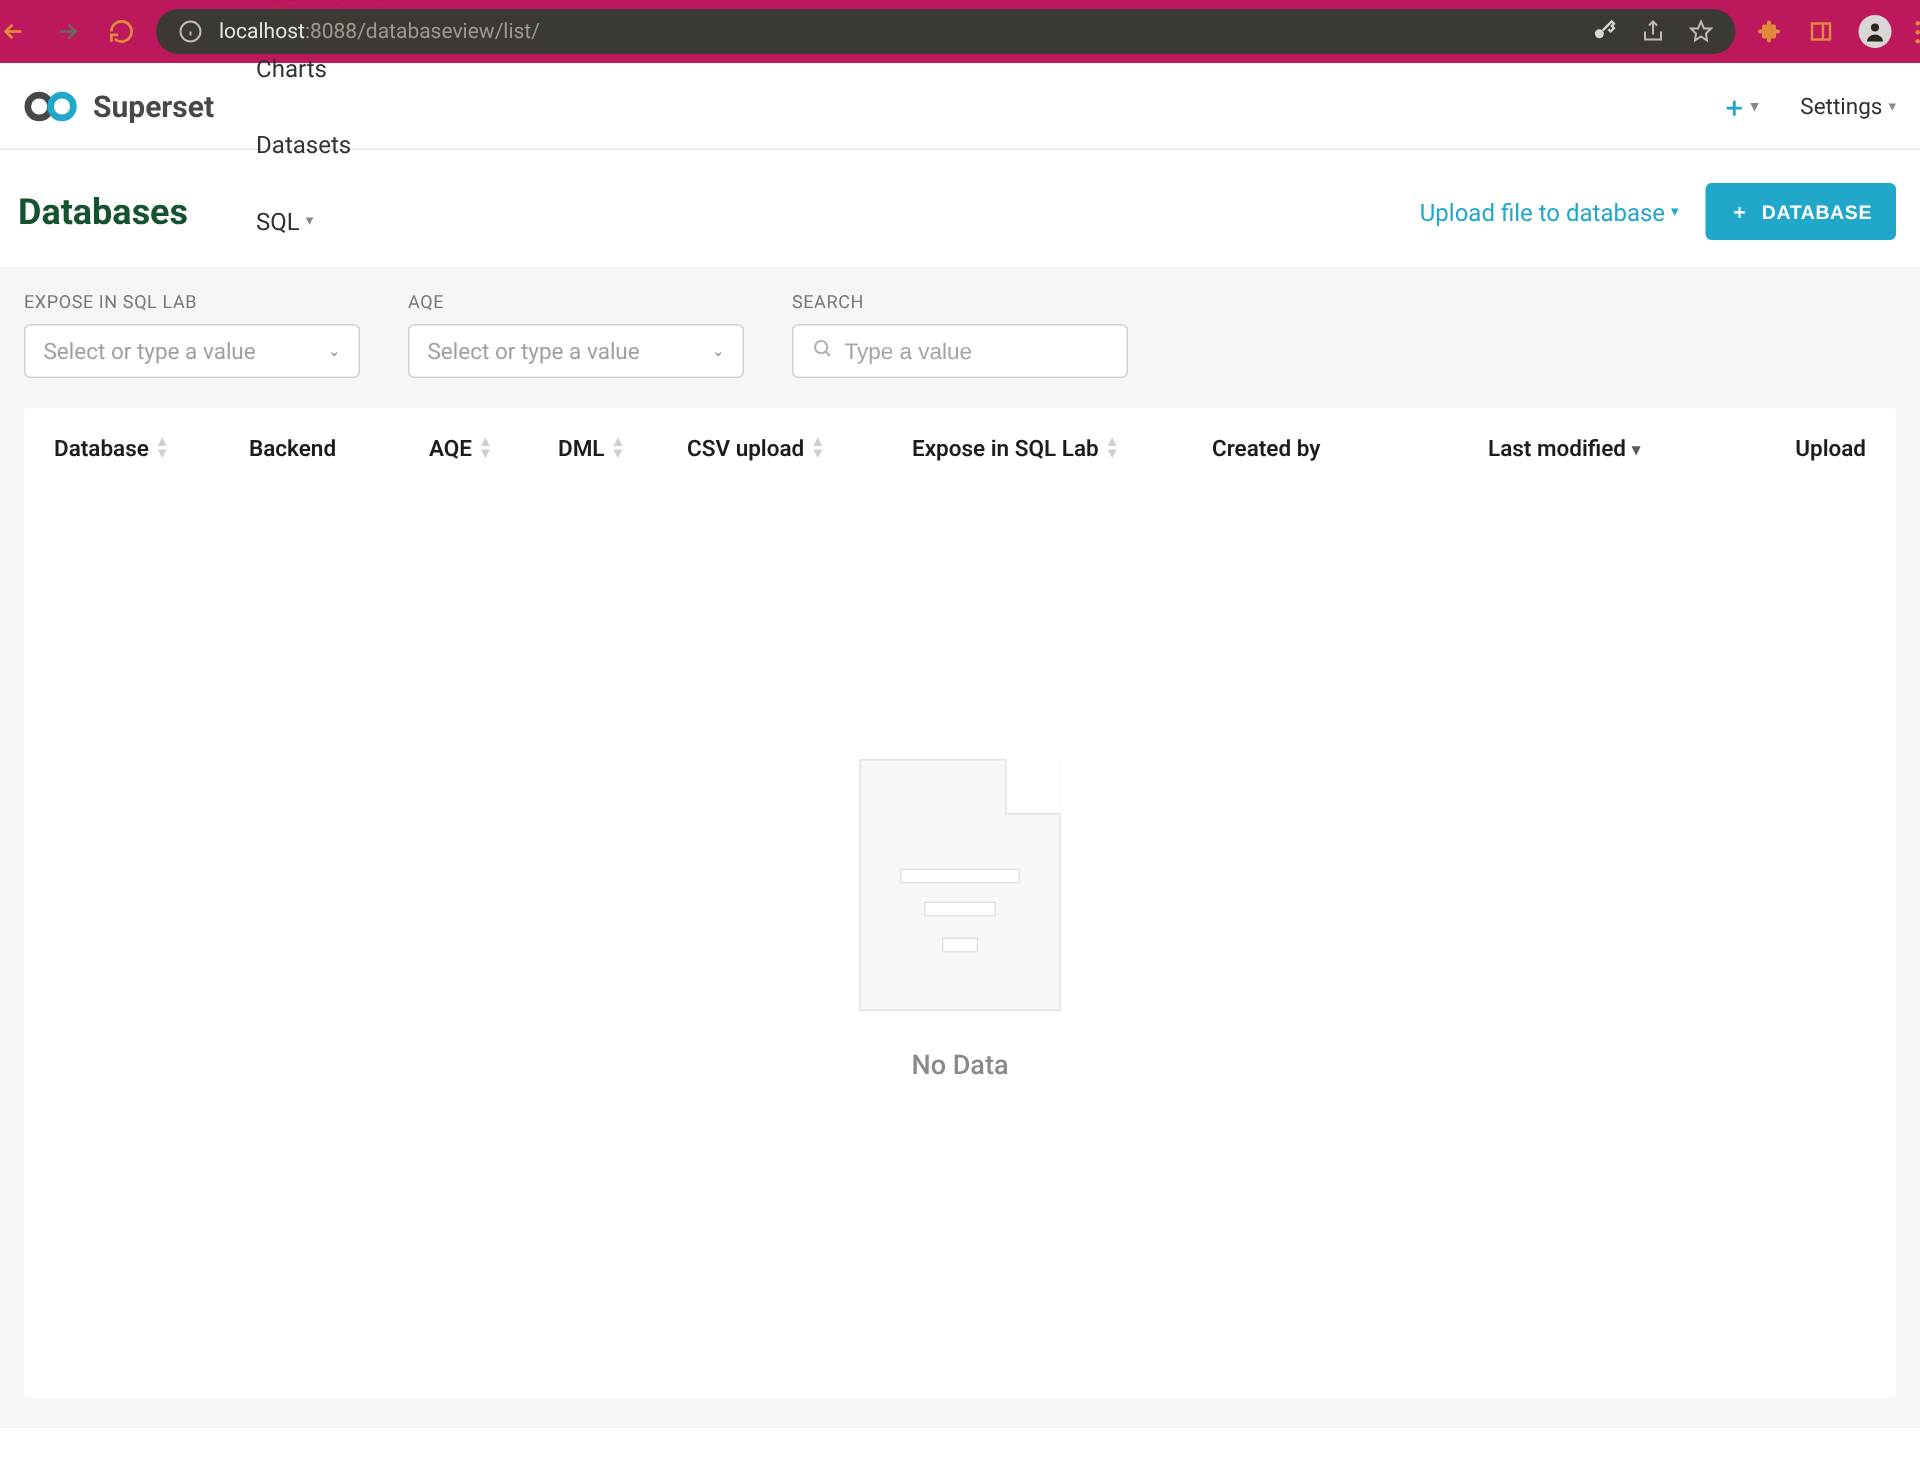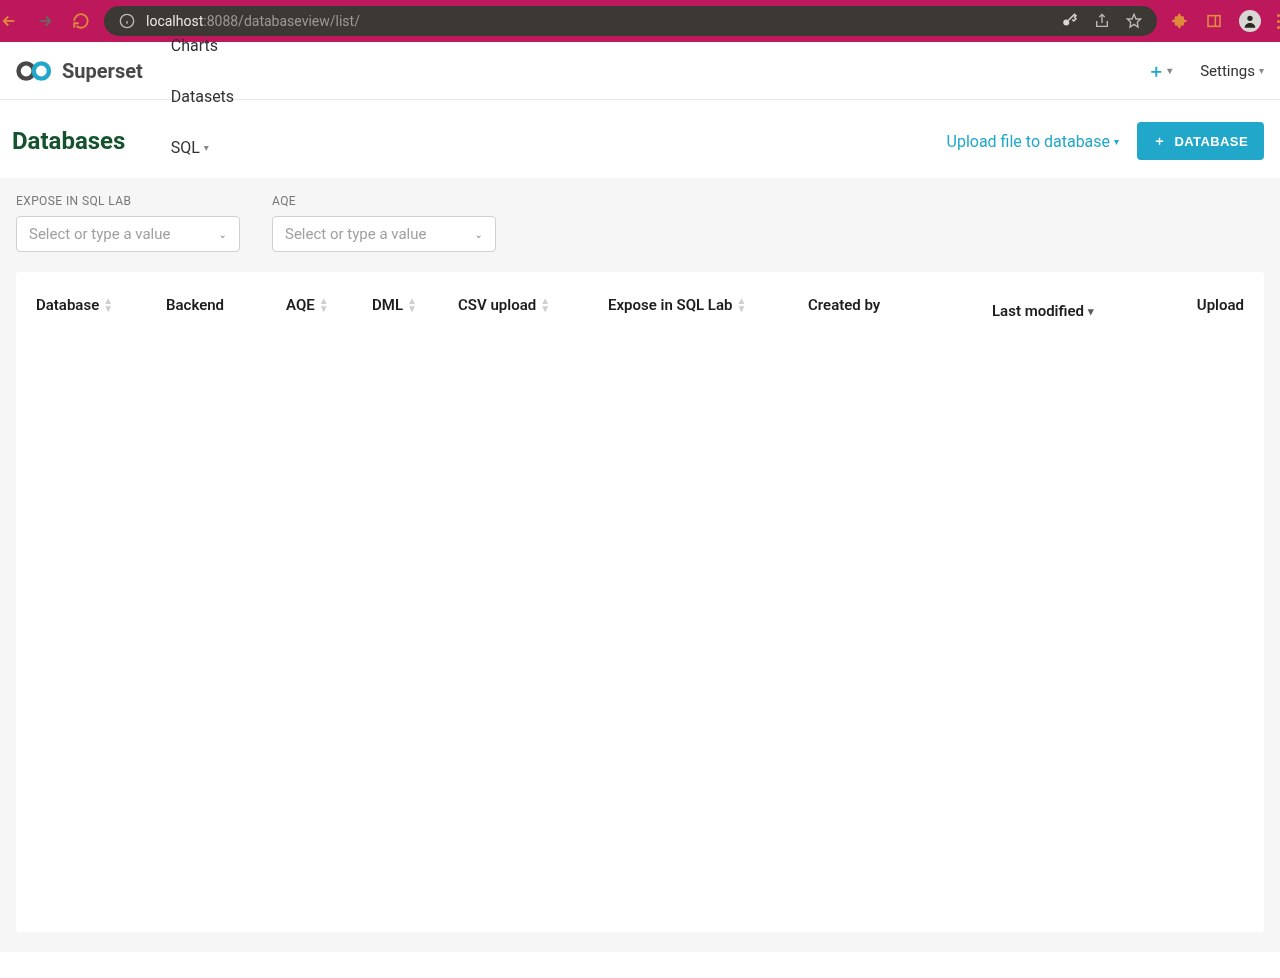--- a/index.html
+++ b/index.html
@@ -50,21 +50,21 @@
 .table-header { display:flex; align-items:center; padding: 18px 20px; font-size:15px; font-weight:600; color:#1d1d1d; }
 .th { display:flex; align-items:center; gap:4px; white-space:nowrap; }
 .sort-arrows { color:#cfcfcf; font-size:10px; line-height:8px; display:flex; flex-direction:column; }
 .th-database { width:130px; }
 .th-backend { width:120px; }
 .th-aqe { width:86px; }
 .th-dml { width:86px; }
 .th-csv { width:150px; }
 .th-expose { width:200px; }
 .th-created { width:184px; }
-.th-modified { width:180px;margin-top:12px; }
+.th-modified { width:180px; }
 .th-actions { margin-left:auto; }
 .sort-down-only { color:#5a5a5a; font-size:11px; }
 
 
 .empty { display:flex; flex-direction:column; align-items:center; padding-top:180px; gap:26px; }
 .empty-doc { width:134px; height:168px; border:1px solid #e2e2e2; background:#f7f7f7; position:relative; }
 .empty-doc::before { content:""; position:absolute; top:-1px; right:-1px; width:36px; height:36px; background:#fff; border-left:1px solid #e2e2e2; border-bottom:1px solid #e2e2e2; }
 .doc-line { position:absolute; left:50%; transform:translateX(-50%); height:10px; border:1px solid #e2e2e2; background:#fff; }
 .dl1 { top:72px; width:80px; }
 .dl2 { top:94px; width:48px; }
@@ -210,20 +210,32 @@
       <span class="caret">⌄</span>
     </div>
   </div>
   <div class="filter-group">
     <span class="filter-label">AQE</span>
     <div class="select-box">
       <span>Select or type a value</span>
       <span class="caret">⌄</span>
     </div>
   </div>
+  <div class="filter-group">
+    <span class="filter-label">SEARCH</span>
+    <div class="search-box">
+      <span style="color:#b3b3b3;">
+        <svg width="14" height="14" viewBox="0 0 24 24" fill="none" stroke="currentColor" stroke-width="2.5">
+            <circle cx="11" cy="11" r="7"></circle>
+            <line x1="21" y1="21" x2="16" y2="16"></line>
+          </svg>
+      </span>
+      <input type="text" placeholder="Type a value" style="">
+    </div>
+  </div>
 </div>
 
 <div class="content-area">
   <div class="panel">
     <div class="table-header">
       <div class="th th-database">
           <span>Database</span>
           <span class="sort-arrows">
             <span>▲</span>
             <span>▼</span>
@@ -265,14 +277,22 @@
         </div>
       <div class="th th-modified">
           <span>Last modified</span> 
           <span class="sort-down-only">▾</span>
         </div>
       <div class="th th-actions">
           <span>Upload</span>
         </div>
     </div>
 
+    <div class="empty">
+      <div class="empty-doc">
+        <span class="doc-line dl1"></span>
+        <span class="doc-line dl2"></span>
+        <span class="doc-line dl3"></span>
+      </div>
+      <div class="empty-text">No Data</div>
+    </div>
   </div>
 </div>
 
 </body></html>

